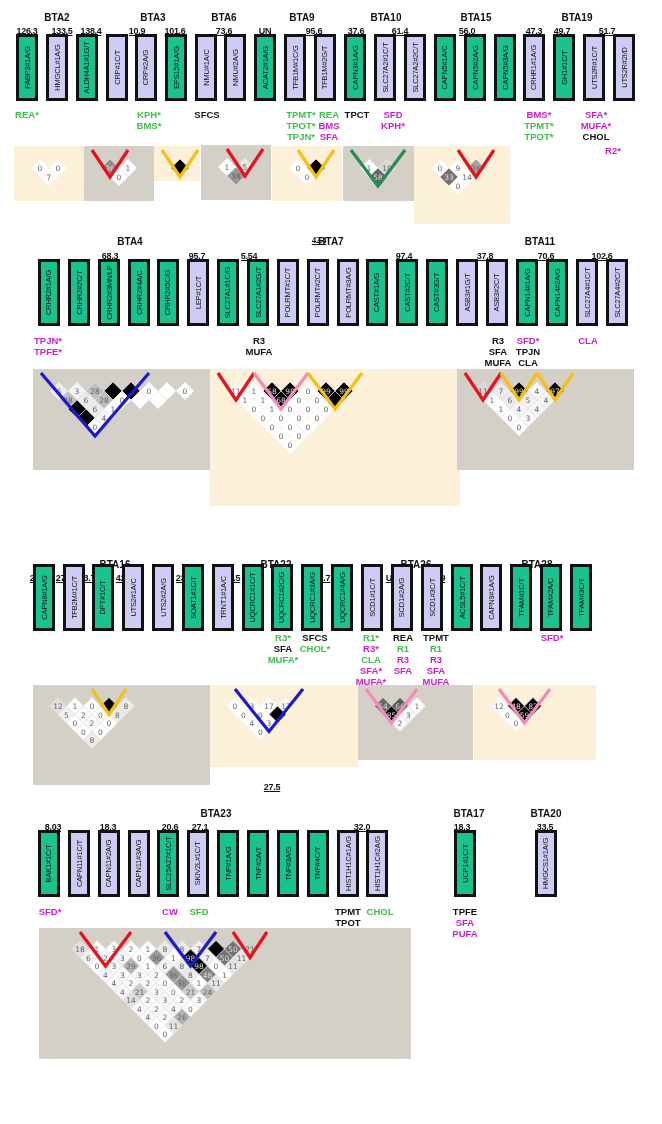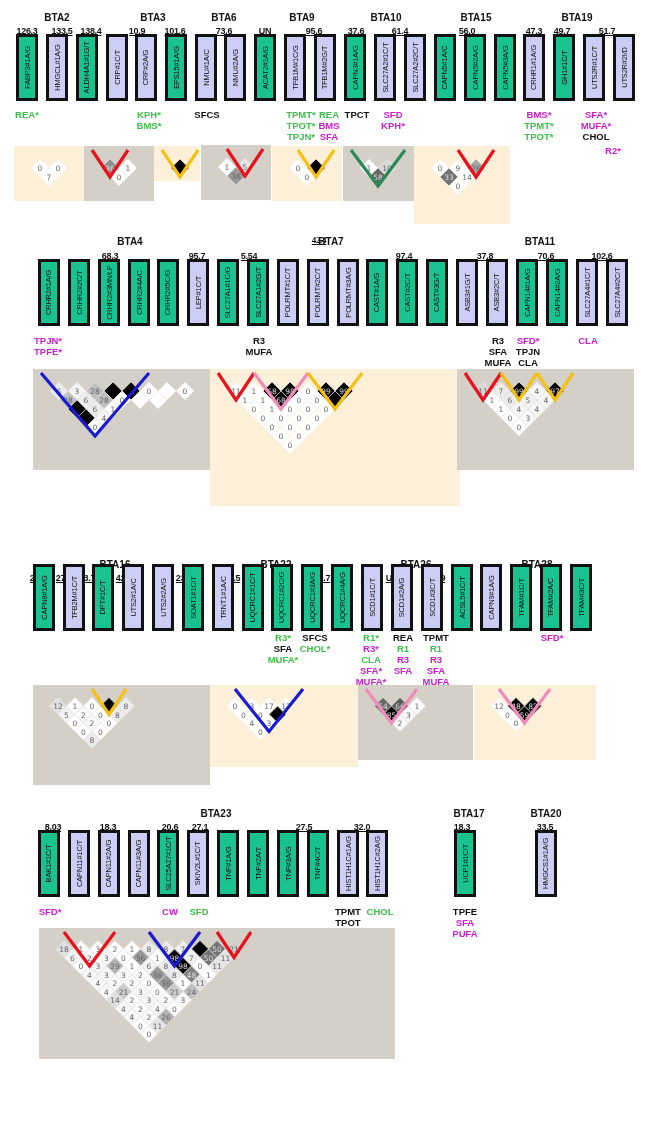--- a/index.html
+++ b/index.html
@@ -71,21 +71,21 @@
       <div class="pos" style="left: 184px; top: 573px;">23.8</div>
       <div class="pos" style="left: 232px; top: 573px;">52.5</div>
       <div class="pos" style="left: 322px; top: 573px;">12.7</div>
       <div class="pos" style="left: 369px; top: 573px;">33.3</div>
       <div class="pos" style="left: 392px; top: 573px;">UN</div>
       <div class="pos" style="left: 437px; top: 573px;">45.9</div>
       <div class="pos" style="left: 53px; top: 822px;">8.03</div>
       <div class="pos" style="left: 108px; top: 822px;">18.3</div>
       <div class="pos" style="left: 170px; top: 822px;">20.6</div>
       <div class="pos" style="left: 200px; top: 822px;">27.1</div>
-      <div class="pos" style="left: 272px; top: 822px; margin-left: 32px;">27.5</div>
+      <div class="pos" style="left: 272px; top: 782px;">27.5</div>
       <div class="pos" style="left: 362px; top: 822px;">32.0</div>
       <div class="pos" style="left: 462px; top: 822px;">18.3</div>
       <div class="pos" style="left: 545px; top: 822px;">33.5</div>
     </div>
   <div id="genes">
       <div class="gene sig" style="left: 16px; top: 34px;">
         <span>FABP3#1A/G</span>
       </div>
       <div class="gene ns" style="left: 46px; top: 34px;">
         <span>HMGCL#1A/G</span>
@@ -722,21 +722,21 @@
           <text x="59" y="24" text-anchor="middle" font-size="7.5" font-family="DejaVu Sans, sans-serif" fill="#dddddd">82</text>
           <polygon points="33.5,21 42,29.5 33.5,38 25,29.5" fill="rgb(255,255,255)" stroke="#fbeedd" stroke-width="0.6"></polygon>
           <text x="33.5" y="32.5" text-anchor="middle" font-size="7.5" font-family="DejaVu Sans, sans-serif" fill="#666666">0</text>
           <polygon points="50.5,21 59,29.5 50.5,38 42,29.5" fill="rgb(0,0,0)" stroke="#fbeedd" stroke-width="0.6"></polygon>
           <text x="50.5" y="32.5" text-anchor="middle" font-size="7.5" font-family="DejaVu Sans, sans-serif" fill="#dddddd">59</text>
           <polygon points="42,29.5 50.5,38 42,46.5 33.5,38" fill="rgb(255,255,255)" stroke="#fbeedd" stroke-width="0.6"></polygon>
           <text x="42" y="41" text-anchor="middle" font-size="7.5" font-family="DejaVu Sans, sans-serif" fill="#666666">0</text>
           <polyline points="25,4 50.5,38 76,4" fill="none" stroke="#f08cbc" stroke-width="3.2"></polyline>
         </svg>
       </div>
-      <div class="ld-block" style="left: 39px; top: 928px; width: 356px; height: 131px; background: rgb(212, 208, 200);">
+      <div class="ld-block" style="left: 39px; top: 928px; width: 356px; height: 131px; background: rgb(212, 208, 200); padding-left: 16px;">
         <svg width="356" height="184">
           <polygon points="25,12.5 33.5,21 25,29.5 16.5,21" fill="rgb(224,224,224)" stroke="#e2e2e2" stroke-width="0.6"></polygon>
           <text x="25" y="24" text-anchor="middle" font-size="7.5" font-family="DejaVu Sans, sans-serif" fill="#666666">18</text>
           <polygon points="42,12.5 50.5,21 42,29.5 33.5,21" fill="rgb(255,255,255)" stroke="#e2e2e2" stroke-width="0.6"></polygon>
           <text x="42" y="24" text-anchor="middle" font-size="7.5" font-family="DejaVu Sans, sans-serif" fill="#666666">1</text>
           <polygon points="59,12.5 67.5,21 59,29.5 50.5,21" fill="rgb(255,255,255)" stroke="#e2e2e2" stroke-width="0.6"></polygon>
           <text x="59" y="24" text-anchor="middle" font-size="7.5" font-family="DejaVu Sans, sans-serif" fill="#666666">3</text>
           <polygon points="76,12.5 84.5,21 76,29.5 67.5,21" fill="rgb(255,255,255)" stroke="#e2e2e2" stroke-width="0.6"></polygon>
           <text x="76" y="24" text-anchor="middle" font-size="7.5" font-family="DejaVu Sans, sans-serif" fill="#666666">2</text>
           <polygon points="93,12.5 101.5,21 93,29.5 84.5,21" fill="rgb(255,255,255)" stroke="#e2e2e2" stroke-width="0.6"></polygon>

